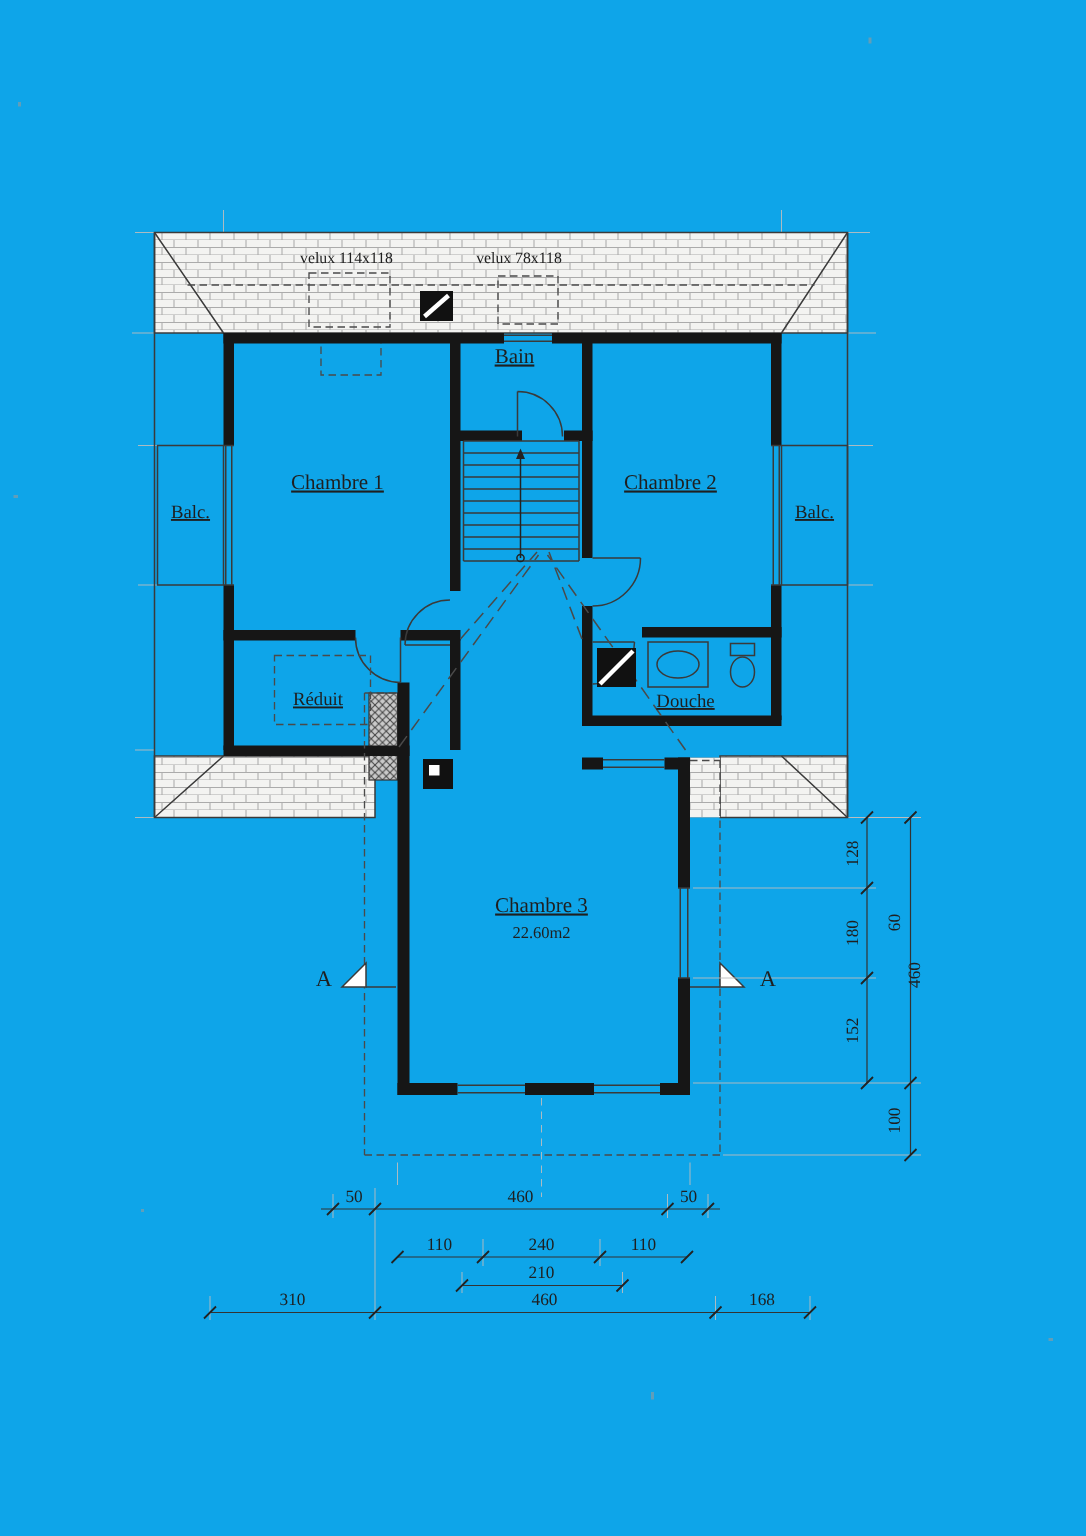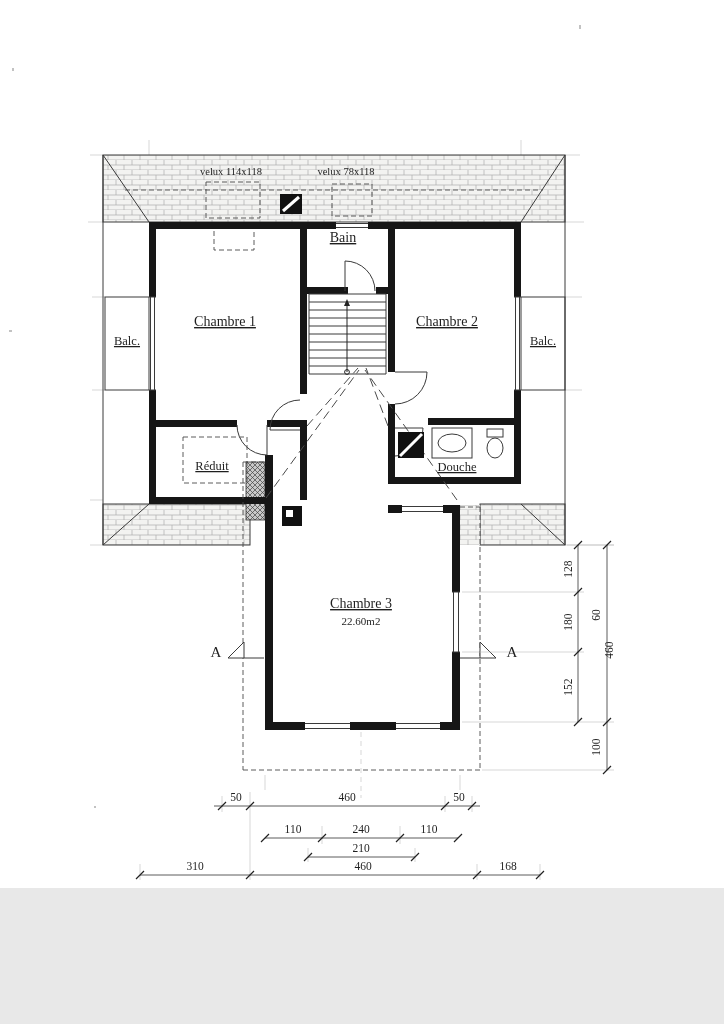--- a/index.html
+++ b/index.html
@@ -1,20 +1,20 @@
 <!DOCTYPE html>
 <html><head>
 <meta charset="utf-8">
 <style>
   html,body{margin:0;padding:0;background:#e8e8e8;}
   .page{
     position:relative;
-    width:724px;height:888px;
+    width:724px;height:1024px;
     margin:0 auto;
-    background:#ffffff;
+    background:#0ea5e9;
     overflow:hidden;
     font-family:"Liberation Serif","DejaVu Serif",serif;
     text-decoration:underline;
   }
   svg{display:block;}
   text{
     font-family:"Liberation Serif","DejaVu Serif",serif;
     fill:#1f1f1f;
   }
   .room{font-size:14px;text-anchor:middle;text-decoration:underline;}

